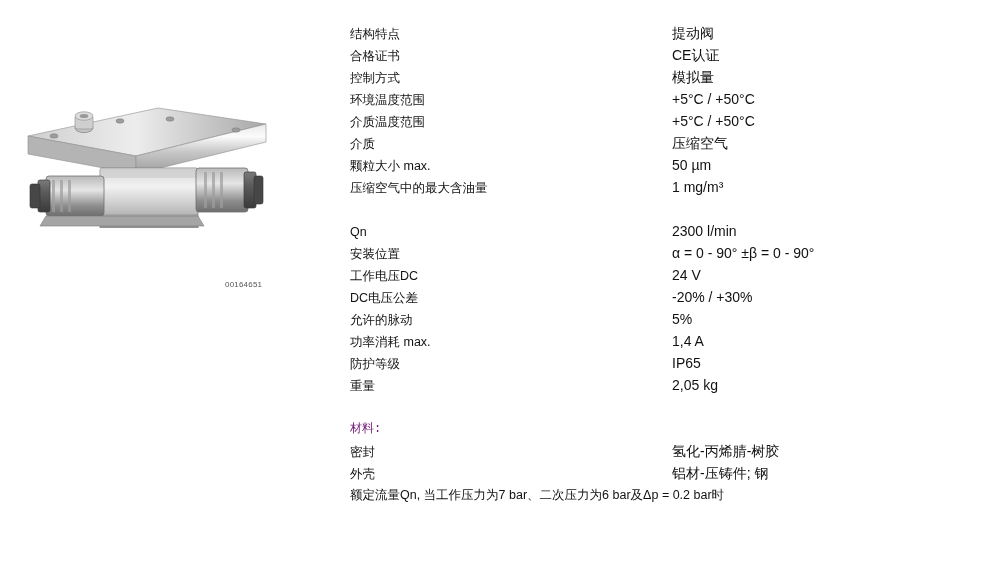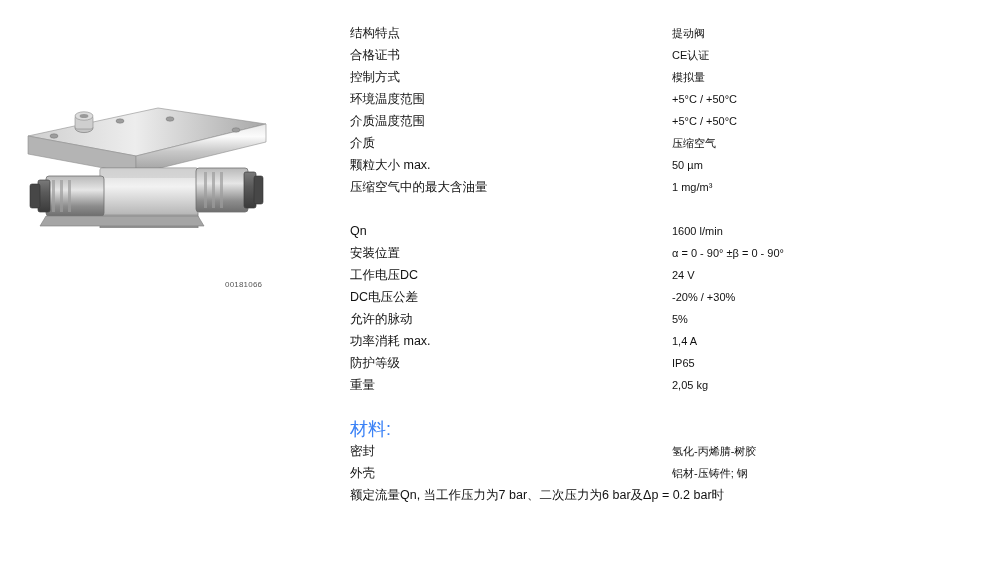--- a/index.html
+++ b/index.html
@@ -64,32 +64,33 @@
     line-height: 22px;
   }
   .spec-label {
     width: 322px;
     font-size: 12.5px;
     color: #111111;
     white-space: nowrap;
   }
   .spec-value {
     flex: 1;
-    font-size: 11px;
+    font-size: 14px;
     color: #111111;
     white-space: nowrap;
   }
   .group-gap {
     height: 22px;
   }
   .section-title {
     height: 22px;
     line-height: 22px;
-    font-size: 18px;
-    color: #3b82f6;
+    font-size: 12px;
+    color: #701a75;
+    font-family: Liberation Mono, monospace;
   }
   .footnote {
     font-size: 12.5px;
     color: #111111;
     line-height: 22px;
     white-space: nowrap;
   }
 </style>
 </head>
 <body>
@@ -165,21 +166,21 @@
         <rect x="236" y="84" width="12" height="36" rx="2" fill="url(#darkCap)" stroke="#3e3e3e" stroke-width="0.7"></rect>
         <rect x="246" y="88" width="9" height="28" rx="2" fill="#474747" stroke="#343434" stroke-width="0.6"></rect>
         <rect x="196" y="84" width="3" height="36" fill="#9d9d9d" opacity="0.7"></rect>
         <rect x="204" y="84" width="3" height="36" fill="#9d9d9d" opacity="0.7"></rect>
         <rect x="212" y="84" width="3" height="36" fill="#9d9d9d" opacity="0.7"></rect>
       </g>
 
       <polygon points="38,128 190,128 196,138 32,138" fill="#a5a5a5" stroke="#7b7b7b" stroke-width="0.6"></polygon>
     </svg>
 
-    <div class="caption">00181066</div>
+    <div class="caption">00164651</div>
   </div>
 
   <div class="spec-pane">
 
     <div class="spec-group">
       <div class="spec-row">
         <div class="spec-label">结构特点</div>
         <div class="spec-value">提动阀</div>
       </div>
       <div class="spec-row">
@@ -210,21 +211,21 @@
         <div class="spec-label">压缩空气中的最大含油量</div>
         <div class="spec-value">1 mg/m³</div>
       </div>
     </div>
 
     <div class="group-gap"></div>
 
     <div class="spec-group">
       <div class="spec-row">
         <div class="spec-label">Qn</div>
-        <div class="spec-value">1600 l/min</div>
+        <div class="spec-value">2300 l/min</div>
       </div>
       <div class="spec-row">
         <div class="spec-label">安装位置</div>
         <div class="spec-value">α = 0 - 90° ±β = 0 - 90°</div>
       </div>
       <div class="spec-row">
         <div class="spec-label">工作电压DC</div>
         <div class="spec-value">24 V</div>
       </div>
       <div class="spec-row">

